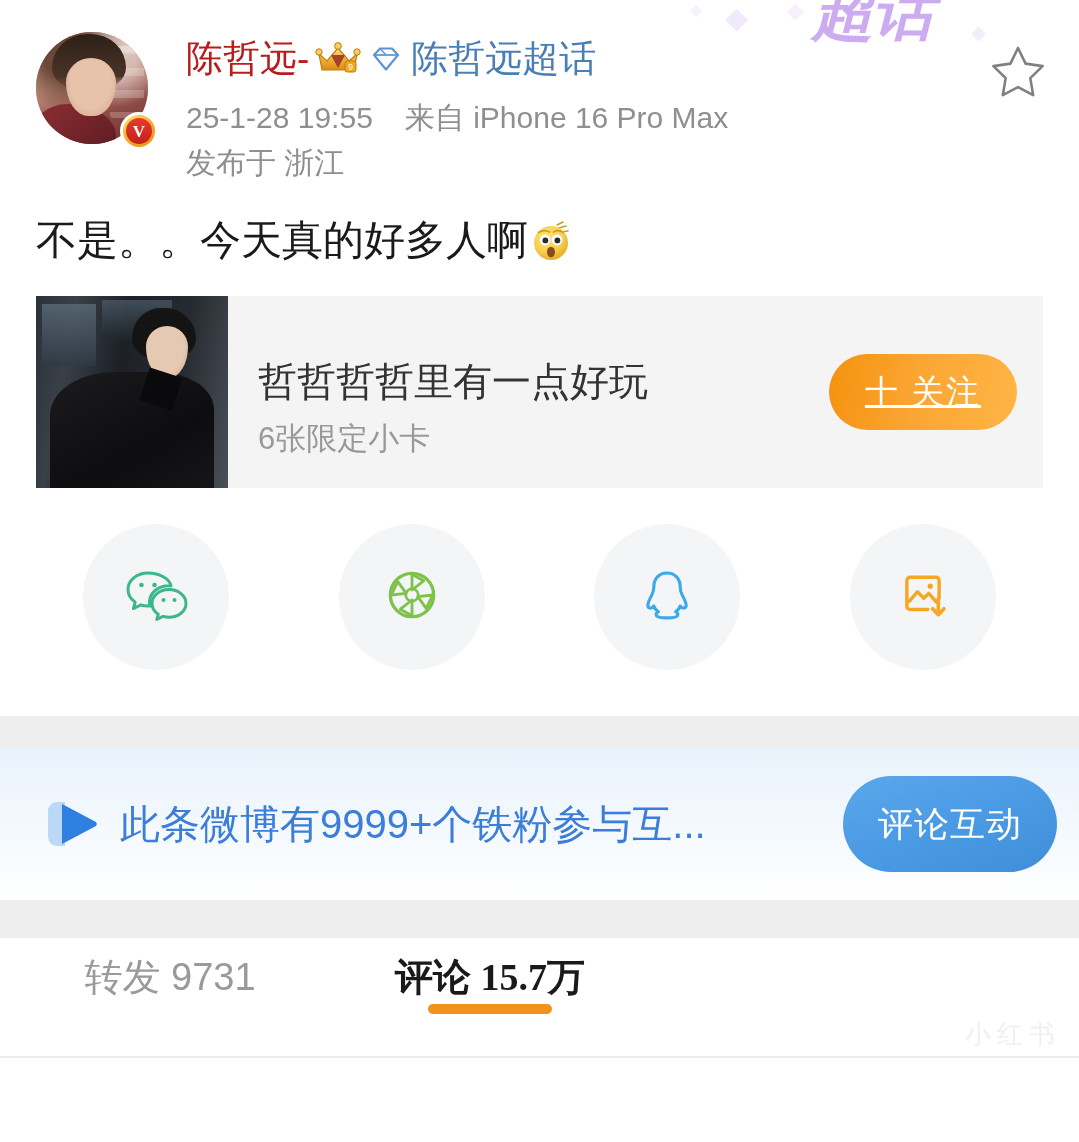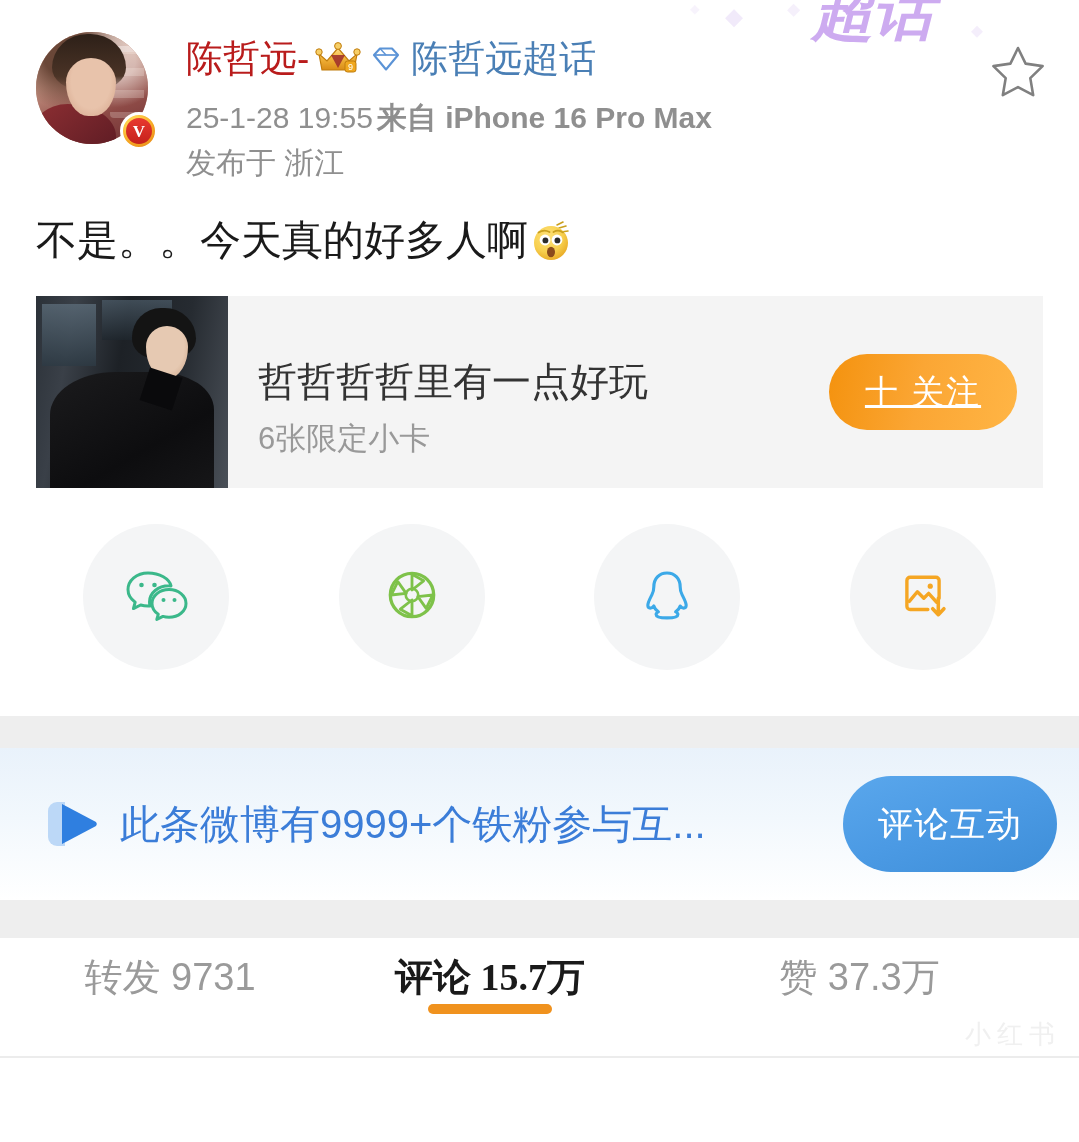--- a/index.html
+++ b/index.html
@@ -16,21 +16,20 @@
   }
 
   
   .topdeco {
     position: absolute;
     top: 0; left: 0; right: 11px;
     height: 60px;
     overflow: hidden;
     pointer-events: none;
     z-index: 5;
-    font-family: Liberation Mono, monospace;
   }
   .topdeco-text {
     position: absolute;
     top: -30px;
     left: 812px;
     font-size: 62px;
     font-weight: bold;
     font-style: italic;
     color: #c9a4ef;
     letter-spacing: -2px;
@@ -184,21 +183,21 @@
     width: 62px;
     height: 62px;
   }
   .timeline {
     margin-top: 18px;
     font-size: 30px;
     color: #8f8f8f;
     line-height: 1.5;
     white-space: nowrap;
   }
-  .timeline .src { margin-left: 4px; font-weight: bold; }
+  .timeline .src { margin-left: 32px; }
   .region {
     font-size: 30px;
     color: #8f8f8f;
     line-height: 1.5;
   }
 
   
   .posttext {
     margin: 28px 12px 0 36px;
     font-size: 41px;
@@ -616,18 +615,15 @@
 <div class="sep tall"></div>
 
 <div class="stats">
   <div class="stat s-repost">
     <span class="stat-label">转发 9731</span>
   </div>
   <div class="stat s-comment active">
     <span class="stat-label">评论 15.7万</span>
     <span class="underline"></span>
   </div>
-  <div class="stat s-like">
-    <span class="stat-label">赞 37.3万</span>
-  </div>
   <div class="bottom-rule"></div>
   <div class="bottom-watermark">小红书</div>
 </div>
 
 </body></html>

